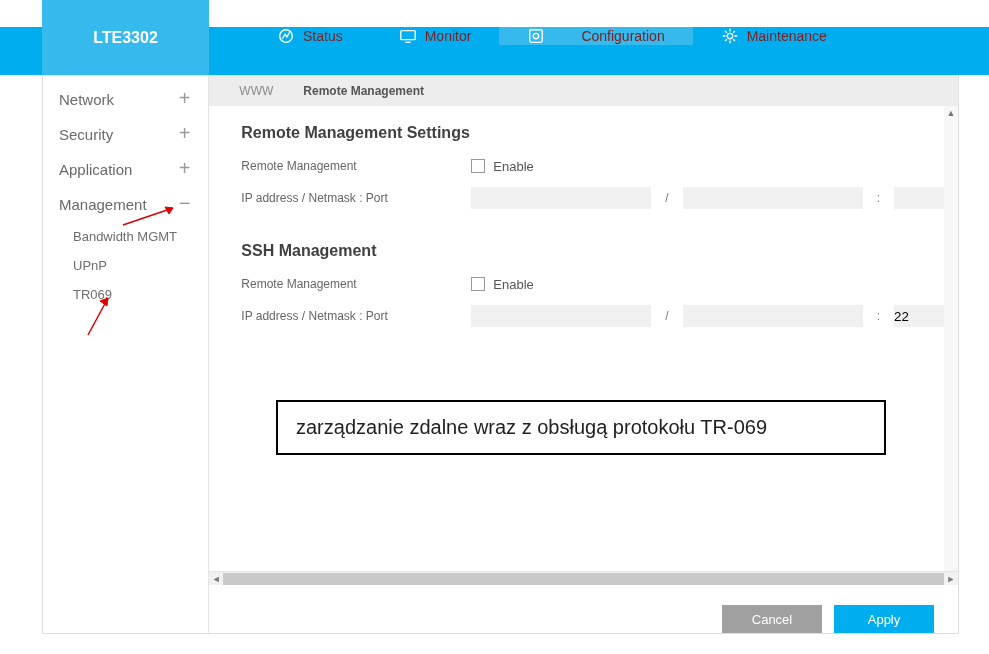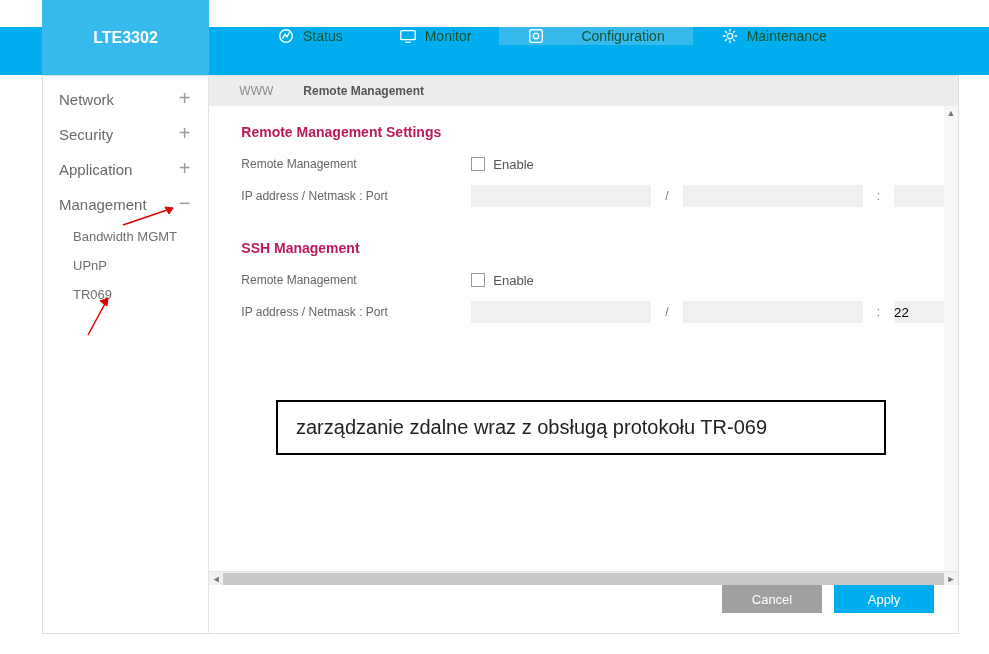--- a/index.html
+++ b/index.html
@@ -31,21 +31,21 @@
     margin-left: 42px;
     position: relative;
     top: -27px;
     height: 75px;
   }
   .navspacer { width: 40px; }
   .navitem {
     display: flex;
     align-items: center;
     justify-content: center;
-    color: #14532d;
+    color: #7f1d1d;
     padding: 0 28px;
     gap: 8px;
     font-size: 14px;
     cursor: pointer;
   }
   .navitem.active { background: #36b9ed; gap: 36px; }
   .navitem .ico { width: 18px; height: 18px; display:inline-flex; align-items:center; justify-content:center; }
   .navitem svg { fill: none; stroke: #fff; stroke-width: 1.5; }
 
   .shell {
@@ -100,21 +100,21 @@
   }
   .tabs .tab { cursor: pointer; }
   .tabs .tab.active { font-weight: bold; color: #555; }
 
   .pane {
     flex: 1;
     padding: 14px 14px 0 32px;
     position: relative;
     overflow: hidden;
   }
-  .sect-title { font-weight: bold; font-size: 14px; color: #be185d; margin-bottom: 10px; margin-top: 4px;}
+  .sect-title { font-weight: bold; font-size: 16px; color: #404040; margin-bottom: 10px; margin-top: 4px;}
   .row { display: flex; align-items: center; height: 28px; margin-bottom: 4px; }
   .row .lab { width: 230px; color: #666; font-size: 12px; }
   .row .ctrl { display: flex; align-items: center; gap: 8px; flex:1; }
   .chk { width: 14px; height: 14px; border: 1px solid #999; background:#fff; }
   .txt { height: 22px; background: #f0f0f0; border: none; }
   .ip { width: 180px; }
   .mask { width: 180px; }
   .port { width: 50px; }
   .sep { color: #777; padding: 0 6px; font-size:12px;}
   .gap { height: 22px; }
@@ -126,21 +126,21 @@
     border: 2px solid #000;
     padding: 14px 18px;
     font-size: 20px;
     color: #222;
     background: #fff;
   }
   .footer {
     height: 48px;
     display: flex;
     justify-content: flex-end;
-    align-items: flex-start;
+    align-items: flex-end;
     gap: 12px;
     padding-right: 24px;
   }
   .btn {
     width: 100px; height: 28px;
     display: flex; align-items: center; justify-content: center;
     color: #fff; font-size: 13px; cursor: pointer;
     border: none;
   }
   .btn.cancel { background: #a0a0a0; }

